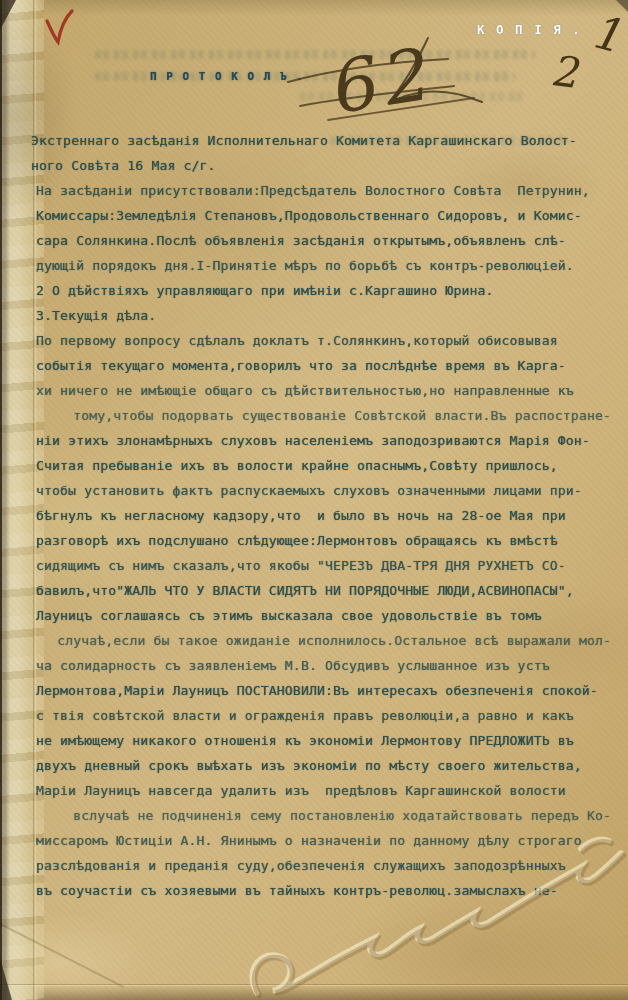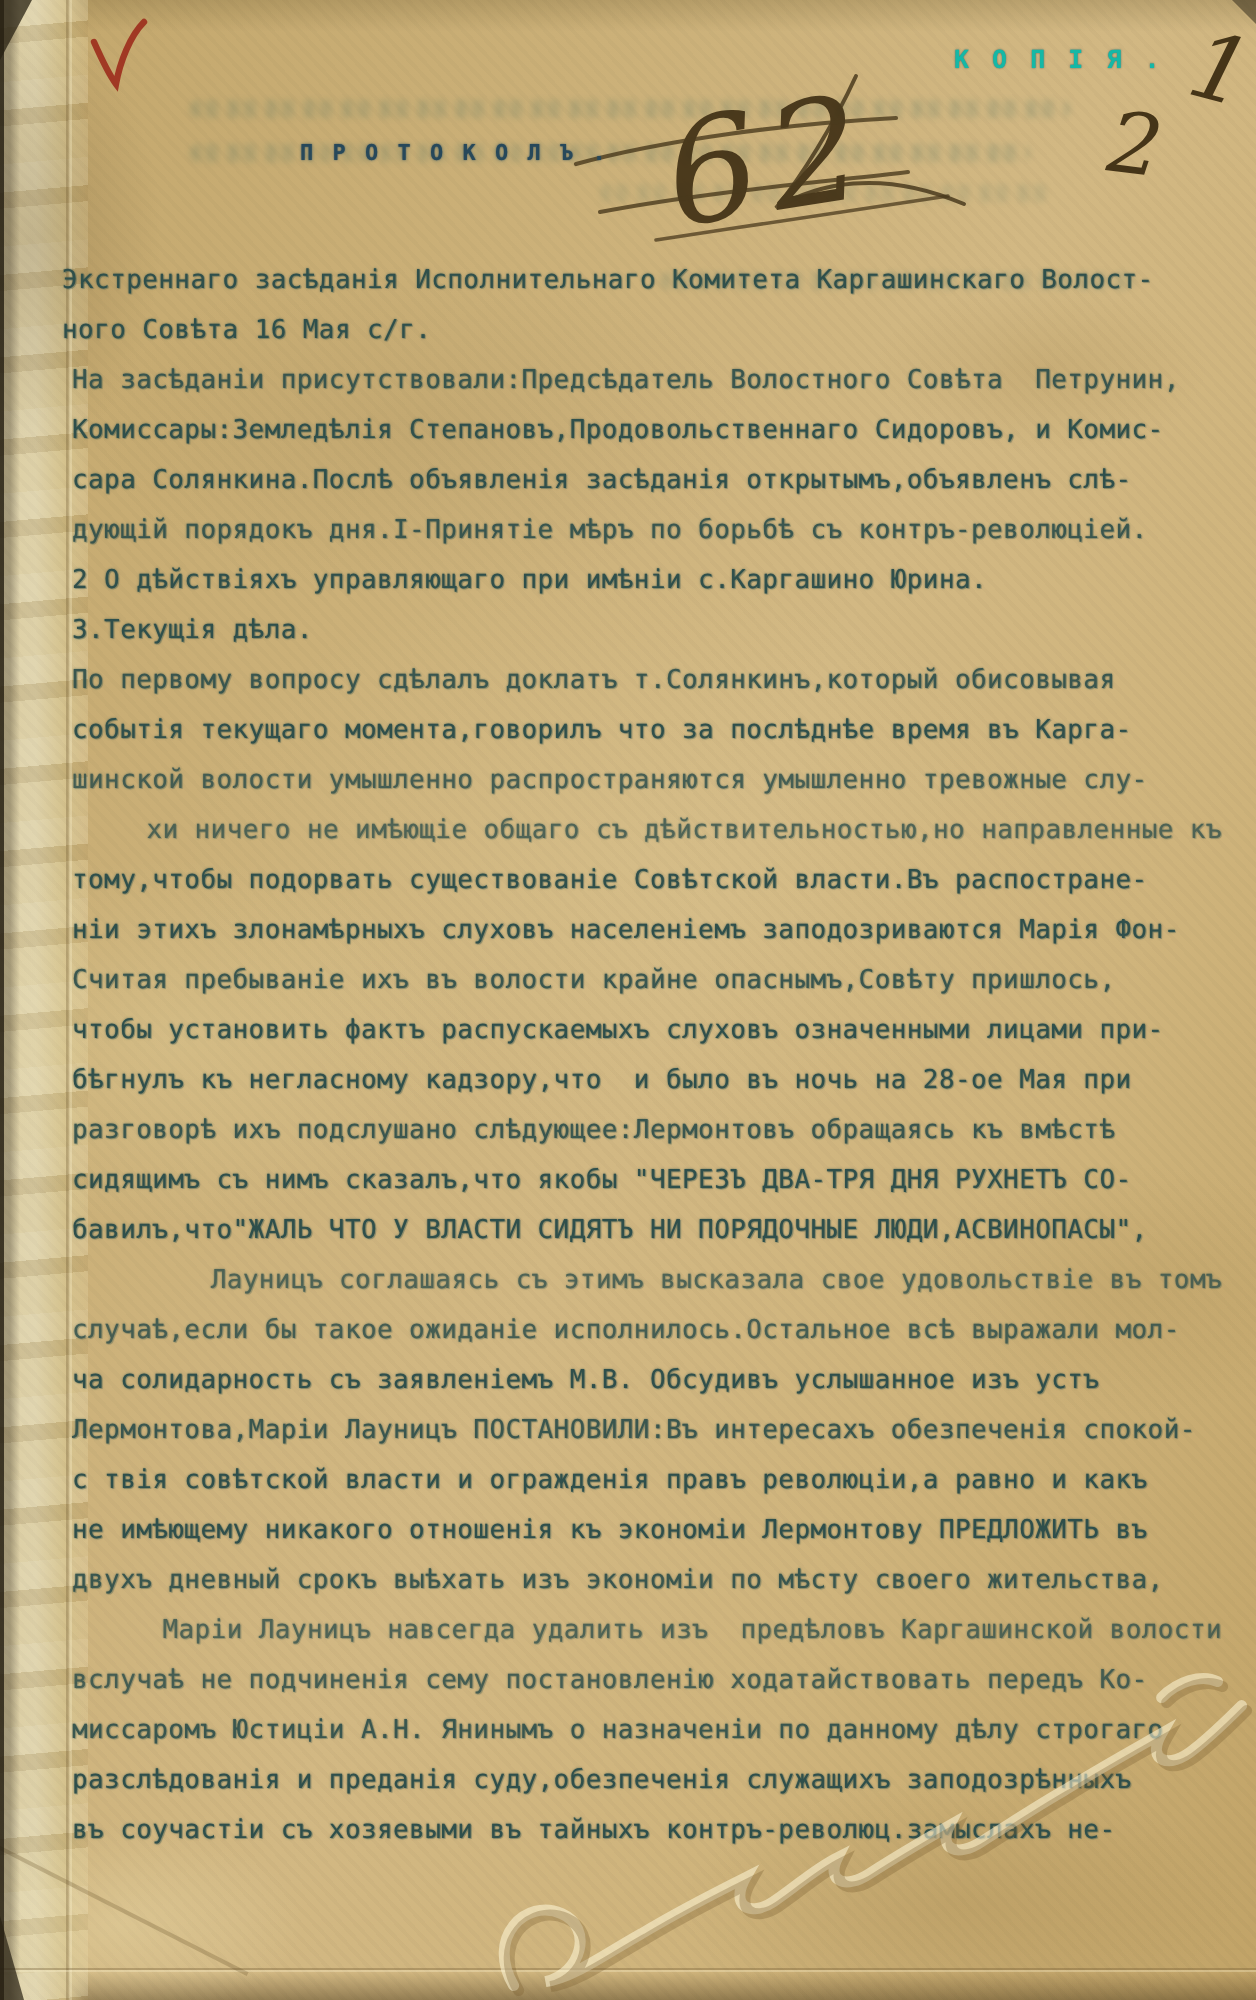--- a/index.html
+++ b/index.html
@@ -55,21 +55,21 @@
   
   .bleed{position:absolute;height:9px;border-radius:4px;filter:blur(1.6px);opacity:.55;
     background:repeating-linear-gradient(90deg, rgba(74,112,96,.38) 0 5px, rgba(74,112,96,.06) 5px 8px, rgba(74,112,96,.32) 8px 14px, transparent 14px 19px);}
   .bleed.b1{left:95px;top:50px;width:440px;}
   .bleed.b2{left:95px;top:72px;width:420px;}
   .bleed.b3{left:300px;top:92px;width:225px;opacity:.38;}
   .bleed.b4{left:330px;top:136px;width:238px;opacity:.45;}
   
   .stamp-copy{
     position:absolute;left:477px;top:22px;font-size:12.5px;font-weight:bold;
-    letter-spacing:2px;color:#14b8a6;white-space:pre;
+    letter-spacing:2px;color:#ffffff;white-space:pre;
     text-shadow:0 0 1px rgba(44,76,85,.8);
   }
   .doc-title{
     position:absolute;left:150px;top:70px;font-size:11px;font-weight:bold;
     letter-spacing:1.5px;color:#27485a;white-space:pre;
     text-shadow:0 0 1.2px rgba(39,72,90,.85);
   }
   .text-block{position:absolute;left:36px;top:108px;width:575px;margin-top:20px;}
   .line{
     height:25px;line-height:25px;font-size:13px;white-space:pre;color:#2f4f4b;
@@ -129,21 +129,20 @@
     <div class="line">Экстреннаго засѣданія Исполнительнаго Комитета Каргашинскаго Волост-</div>
     <div class="line">ного Совѣта 16 Мая с/г.</div>
     <div class="line">На засѣданіи присутствовали:Предсѣдатель Волостного Совѣта  Петрунин,</div>
     <div class="line">Комиссары:Земледѣлія Степановъ,Продовольственнаго Сидоровъ, и Комис-</div>
     <div class="line">сара Солянкина.Послѣ объявленія засѣданія открытымъ,объявленъ слѣ-</div>
     <div class="line">дующій порядокъ дня.I-Принятіе мѣръ по борьбѣ съ контръ-революціей.</div>
     <div class="line">2 О дѣйствіяхъ управляющаго при имѣніи с.Каргашино Юрина.</div>
     <div class="line">3.Текущія дѣла.</div>
     <div class="line">По первому вопросу сдѣлалъ доклатъ т.Солянкинъ,который обисовывая</div>
     <div class="line">событія текущаго момента,говорилъ что за послѣднѣе время въ Карга-</div>
-    <div class="line">шинской волости умышленно распространяются умышленно тревожные слу-</div>
     <div class="line">хи ничего не имѣющіе общаго съ дѣйствительностью,но направленные къ</div>
     <div class="line">тому,чтобы подорвать существованіе Совѣтской власти.Въ распостране-</div>
     <div class="line">ніи этихъ злонамѣрныхъ слуховъ населеніемъ заподозриваются Марія Фон-</div>
     <div class="line">Считая пребываніе ихъ въ волости крайне опаснымъ,Совѣту пришлось,</div>
     <div class="line">чтобы установить фактъ распускаемыхъ слуховъ означенными лицами при-</div>
     <div class="line">бѣгнулъ къ негласному кадзору,что  и было въ ночь на 28-ое Мая при</div>
     <div class="line">разговорѣ ихъ подслушано слѣдующее:Лермонтовъ обращаясь къ вмѣстѣ</div>
     <div class="line">сидящимъ съ нимъ сказалъ,что якобы "ЧЕРЕЗЪ ДВА-ТРЯ ДНЯ РУХНЕТЪ СО-</div>
     <div class="line">бавилъ,что"ЖАЛЬ ЧТО У ВЛАСТИ СИДЯТЪ НИ ПОРЯДОЧНЫЕ ЛЮДИ,АСВИНОПАСЫ",</div>
     <div class="line">Лауницъ соглашаясь съ этимъ высказала свое удовольствіе въ томъ</div>

